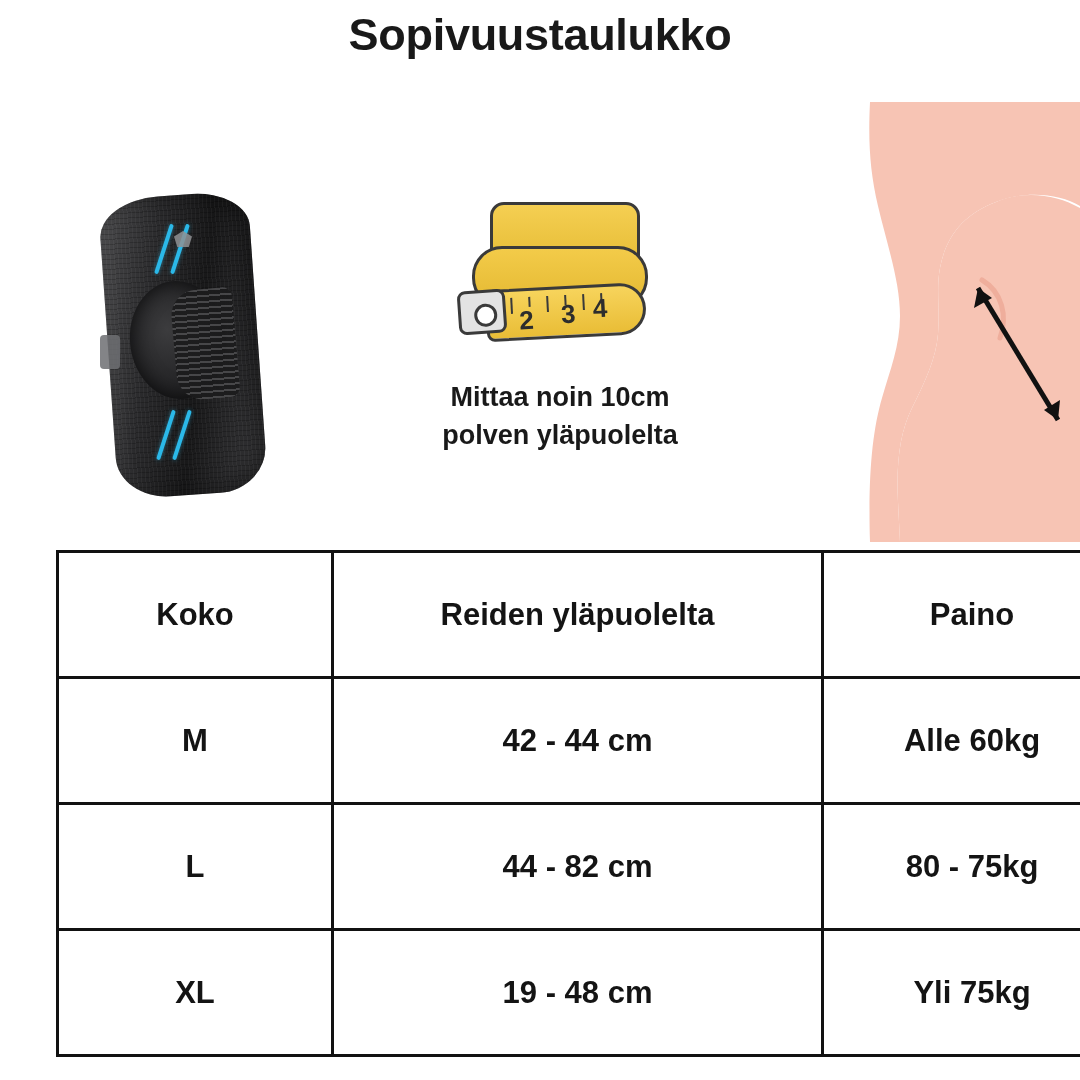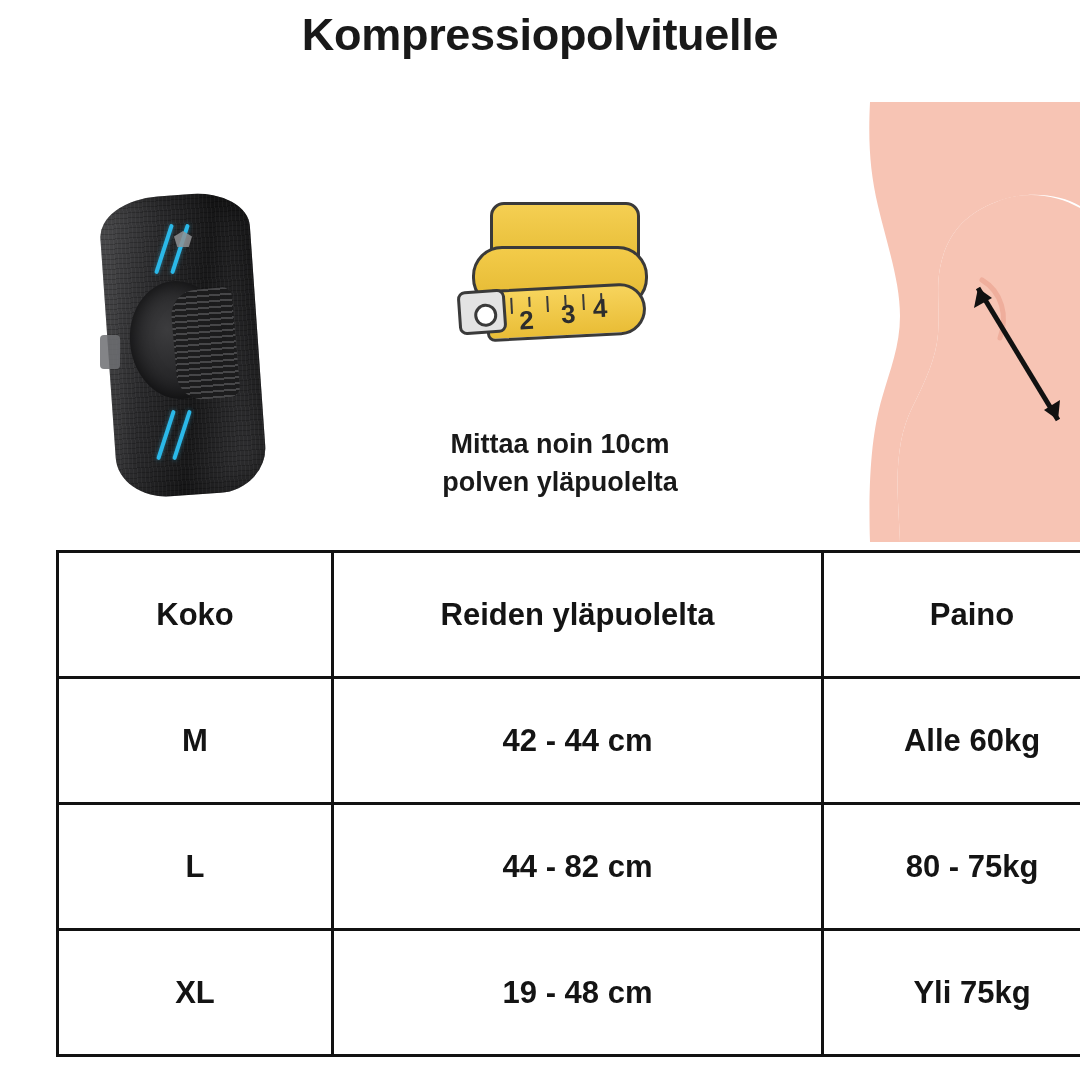--- a/index.html
+++ b/index.html
@@ -206,21 +206,20 @@
   .tape-caption {
     position: absolute;
     left: 370px;
     top: 228px;
     width: 380px;
     text-align: center;
     font-size: 27px;
     font-weight: 700;
     line-height: 1.42;
     color: #191919;
-    margin-top: 47px;
   }
 
   
   .leg-wrap {
     position: absolute;
     right: 0px;
     top: -48px;
     width: 330px;
     height: 440px;
   }
@@ -256,21 +255,21 @@
   col.c1 { width: 275px; }
   col.c2 { width: 490px; }
   col.c3 { width: 299px; }
 </style>
 </head>
 <body>
 
 <div id="page">
 
   <div class="title-block">
-    <div class="title-line">Kompressiopolvituelle</div>
+    <div class="title-line">Sopivuustaulukko</div>
   </div>
 
   <div class="mid">
 
     <div class="sleeve-wrap">
       <div class="sleeve"></div>
       <div class="sleeve-knee"></div>
       <div class="sleeve-ribs"></div>
       <div class="stripe s1"></div>
       <div class="stripe s2"></div>

